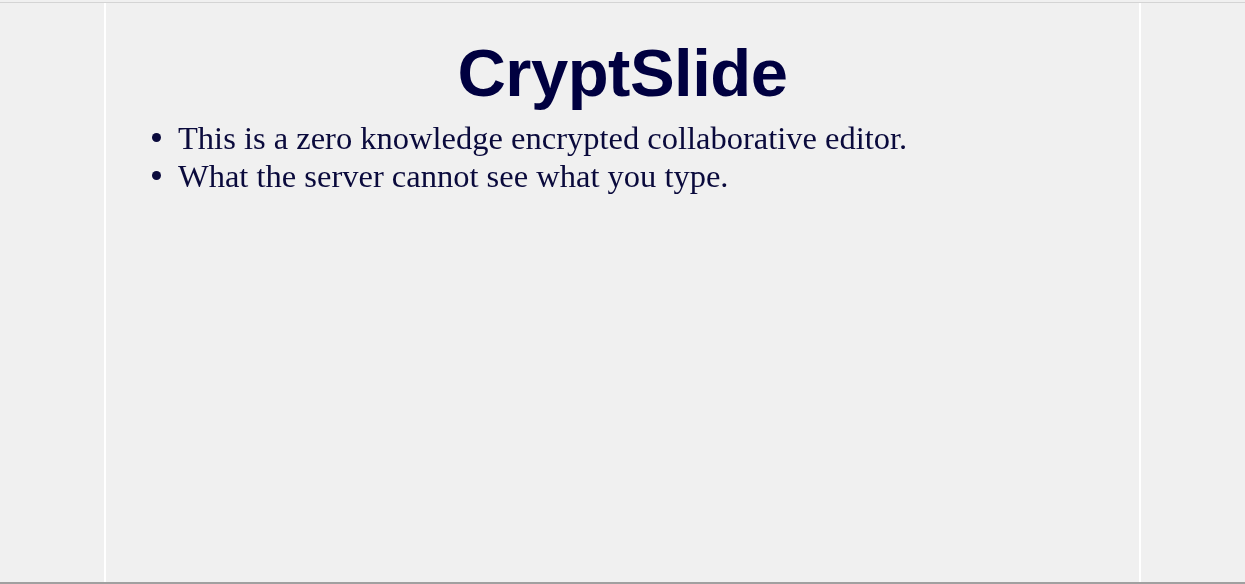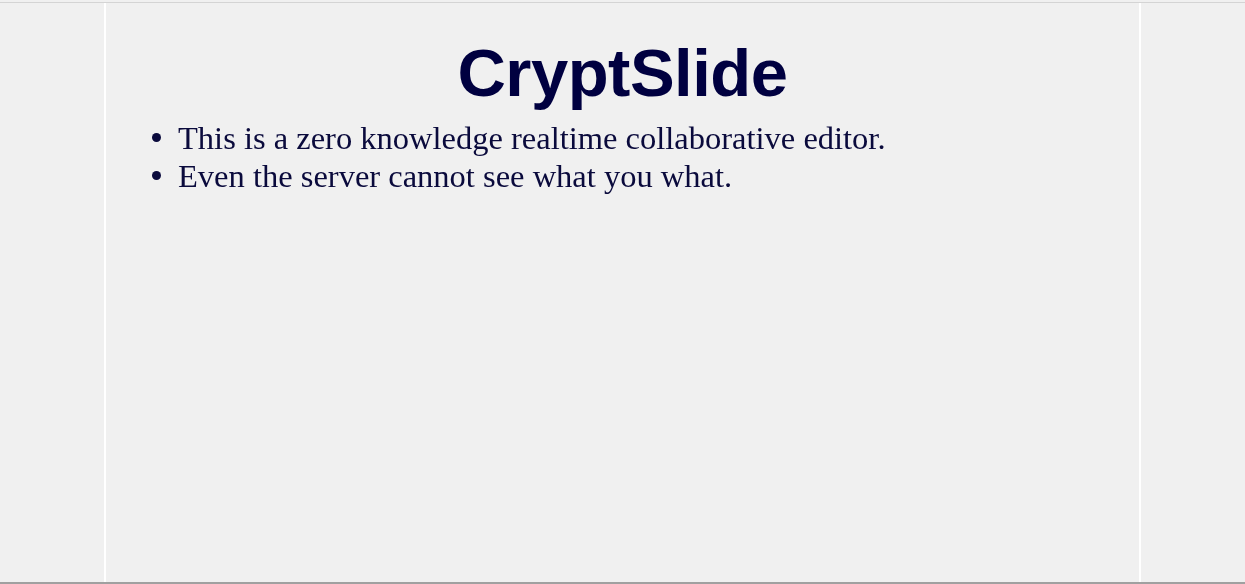--- a/index.html
+++ b/index.html
@@ -121,27 +121,27 @@
   <div class="frame-line right"></div>
 
   <div class="slide">
 
     <h1 class="slide-title">CryptSlide</h1>
 
     <ul class="bullet-list">
 
       <li class="bullet-item">
         <span class="bullet-marker"></span>
-        <span class="bullet-text">This is a zero knowledge realtime collaborative editor.</span>
+        <span class="bullet-text">This is a zero knowledge encrypted collaborative editor.</span>
       </li>
 
 
       <li class="bullet-item">
         <span class="bullet-marker"></span>
-        <span class="bullet-text">Even the server cannot see what you what.</span>
+        <span class="bullet-text">What the server cannot see what you type.</span>
       </li>
 
 
     </ul>
 
   </div>
 
   <div class="bottom-rule"></div>
 
 </div>

